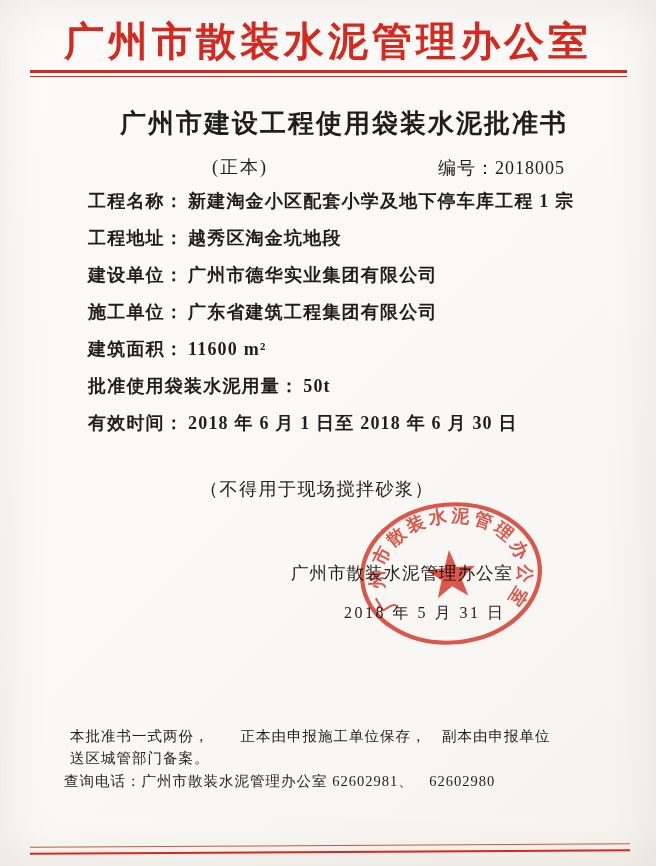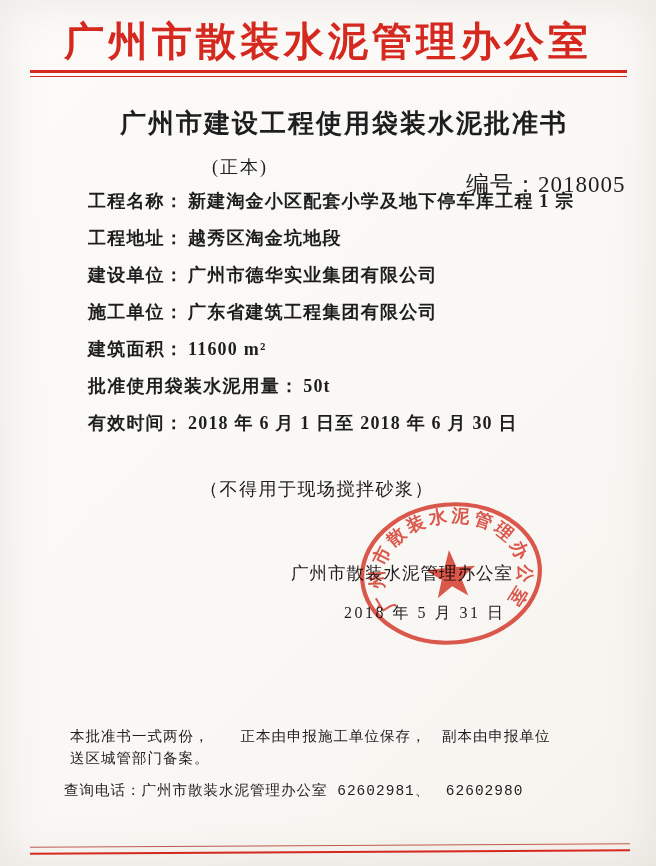--- a/index.html
+++ b/index.html
@@ -22,21 +22,21 @@
     border-bottom:1px solid var(--accent-red,#d5281e);
   }
   .doc-title{
     position:absolute;top:106px;left:16px;width:100%;margin:0;
     text-align:center;font-size:26px;font-weight:bold;letter-spacing:2px;
   }
   .copy-type{
     position:absolute;top:155px;left:212px;font-size:18px;letter-spacing:2px;
   }
   .doc-no{
-    position:absolute;top:169px;left:438px;font-size:23px;letter-spacing:1px;margin-left:28px;
+    position:absolute;top:156px;left:438px;font-size:18px;letter-spacing:1px;
   }
   .fields{position:absolute;top:189px;left:88px;right:36px;font-weight:bold;}
   .field-row{height:37px;font-size:18px;letter-spacing:1.2px;white-space:nowrap;}
   .f-label{margin-right:4px;}
   .restriction{
     position:absolute;top:451px;left:200px;font-size:18px;letter-spacing:1.5px;margin-top:26px;
   }
   .issuer{
     position:absolute;top:561px;left:291px;font-size:17.5px;letter-spacing:1px;
   }
@@ -51,21 +51,21 @@
   .seal-text{
     fill:var(--seal-red,#dc4336);font-size:18px;letter-spacing:3.5px;
     font-weight:bold;font-family:"Liberation Serif","DejaVu Serif",serif;
   }
   .seal-star{fill:var(--seal-red,#dc4336);}
   .footer-block{
     position:absolute;top:725px;left:64px;width:497px;
     font-size:14.5px;line-height:22px;letter-spacing:1px;
   }
   .footer-note{margin:0 0 0 6px;}
-  .footer-phone{margin-top:11px;font-family:Liberation Mono, monospace;}
+  .footer-phone{margin-top:1px;}
   .rule-bottom{
     position:absolute;left:30px;right:26px;top:845px;height:5px;
     border-top:1px solid #c05a4e;
     border-bottom:2.5px solid var(--accent-red,#d5281e);
     transform:rotate(-0.35deg);
   }
 </style>
 </head>
 <body>
 

